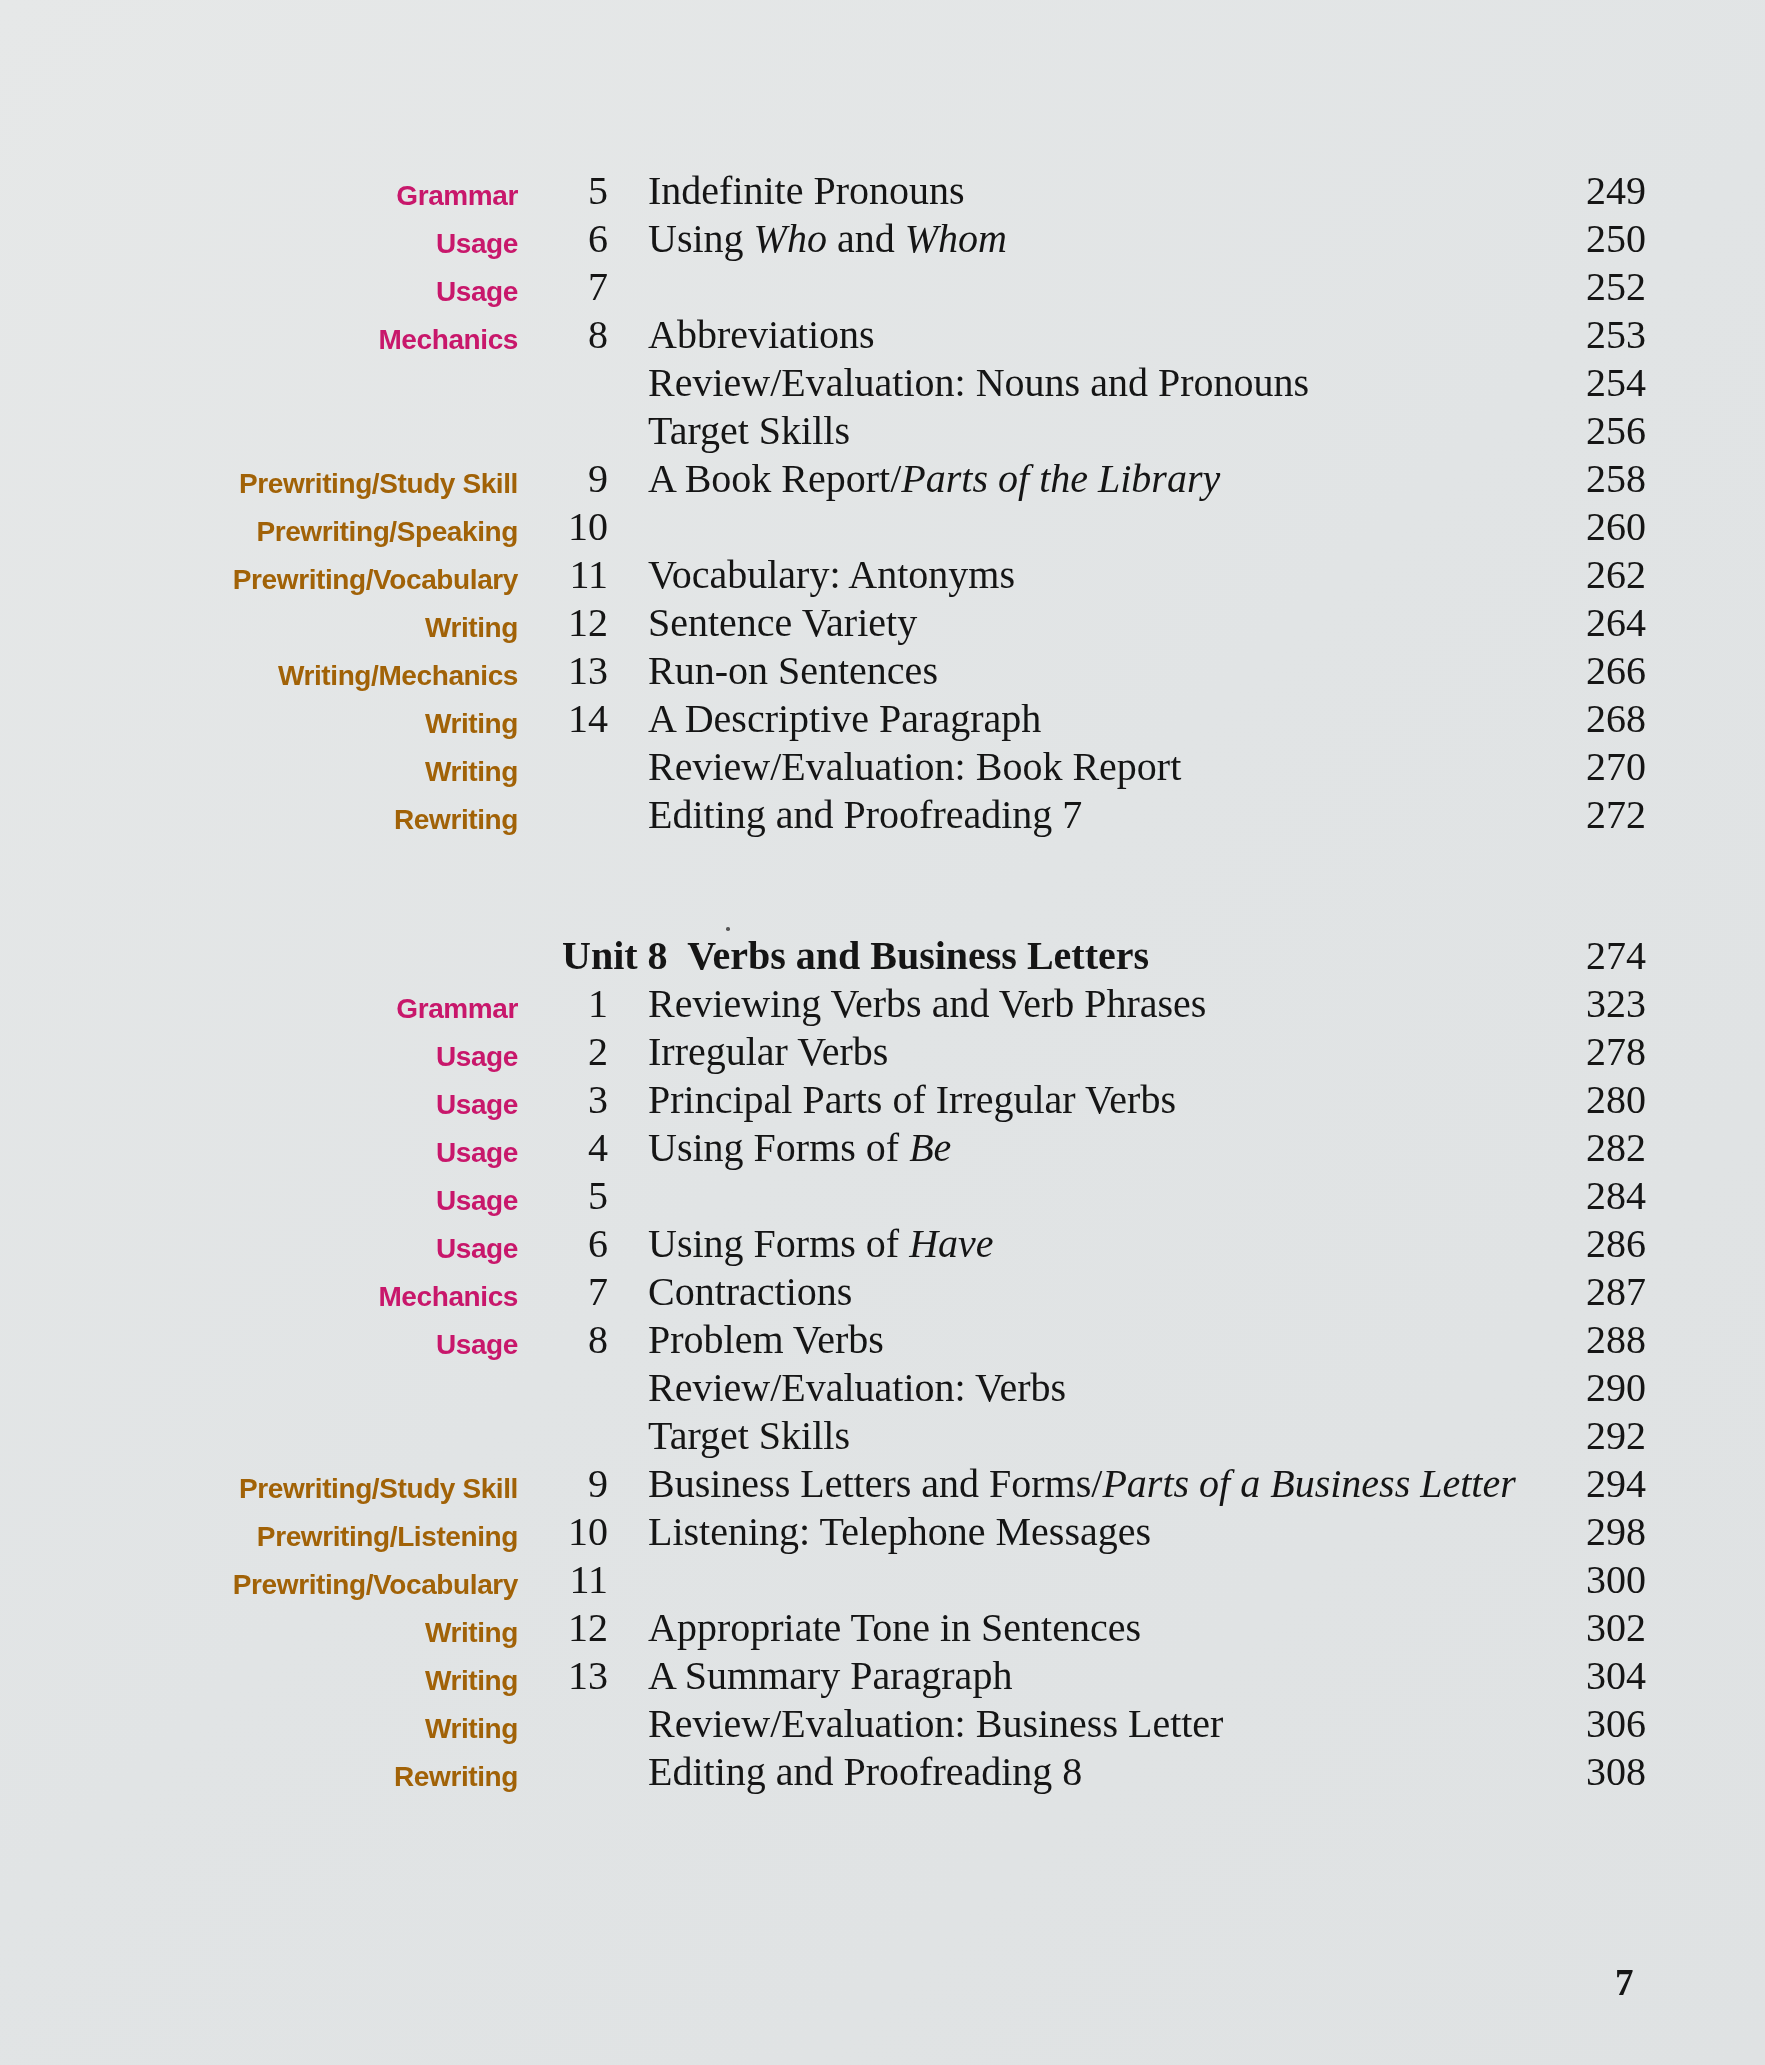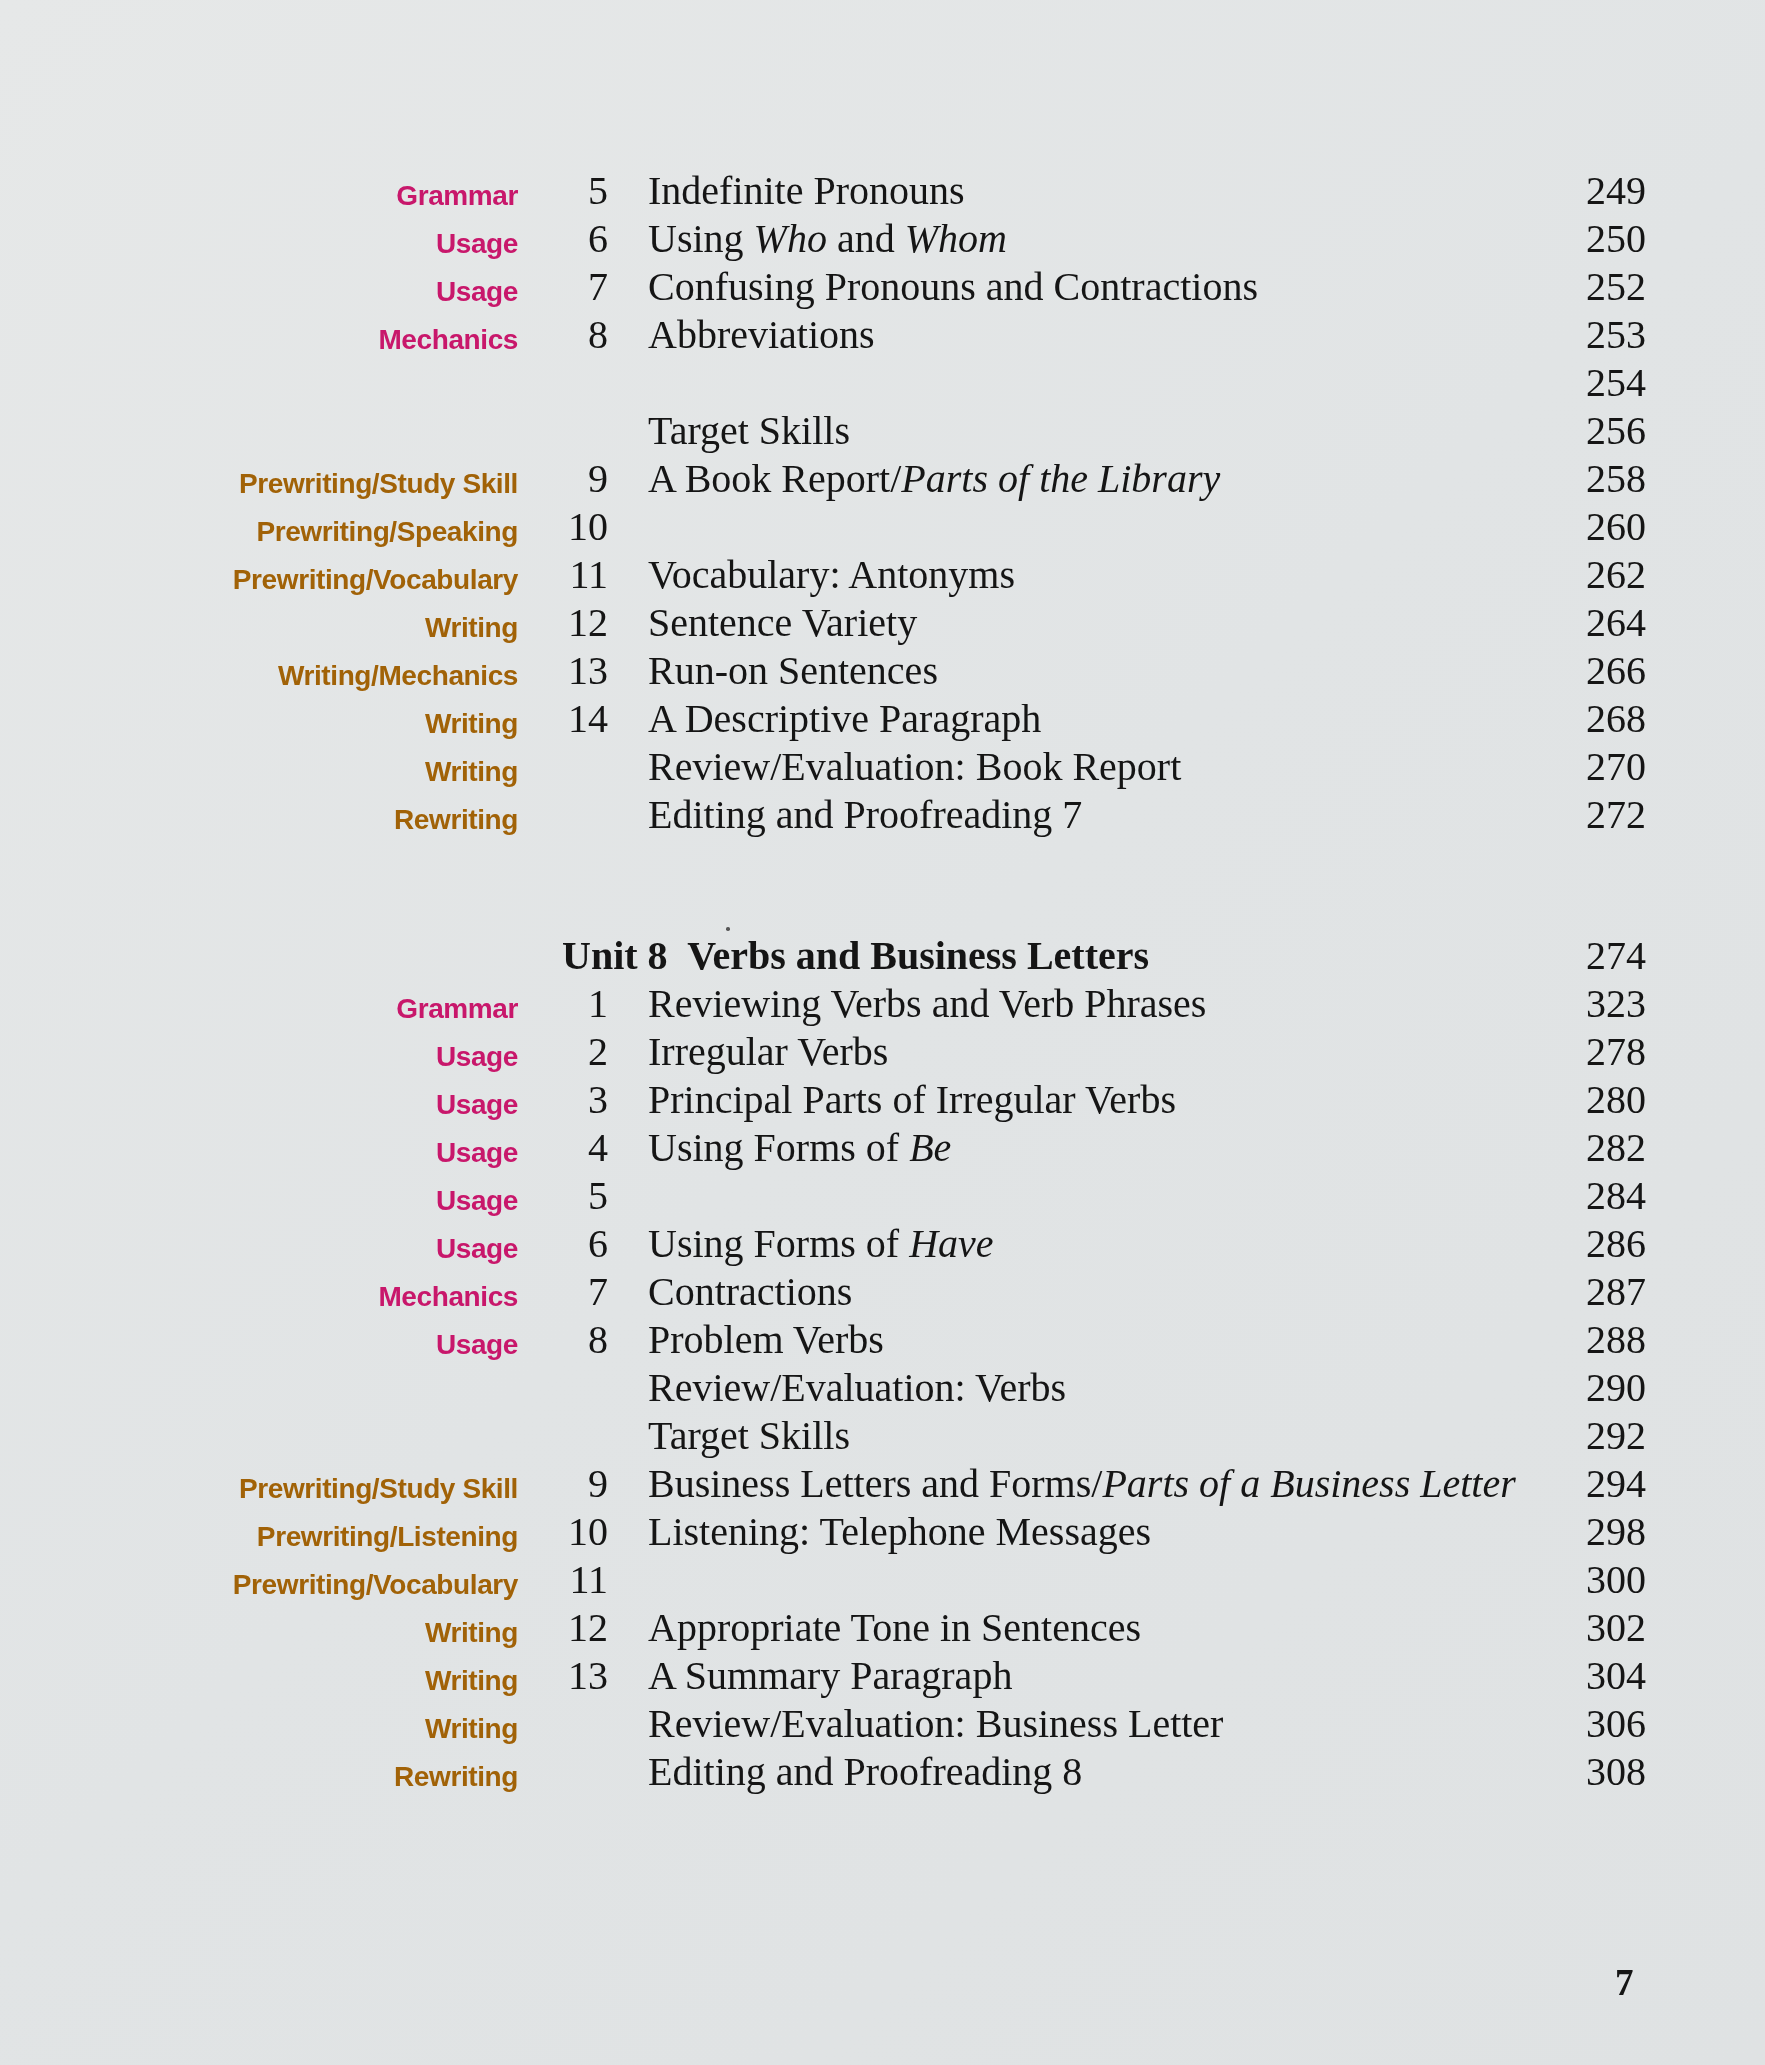--- a/index.html
+++ b/index.html
@@ -111,30 +111,30 @@
       </div>
       <div class="row">
         <span class="label magenta">Usage</span>
         <span class="num">6</span>
         <span class="title"><span>Using </span><i>Who</i><span> and </span><i>Whom</i></span>
         <span class="pg">250</span>
       </div>
       <div class="row">
         <span class="label magenta">Usage</span>
         <span class="num">7</span>
-        <span class="title"><span>Confusing Pronouns and Contractions</span></span>
         <span class="pg">252</span>
       </div>
       <div class="row">
         <span class="label magenta">Mechanics</span>
         <span class="num">8</span>
         <span class="title"><span>Abbreviations</span></span>
         <span class="pg">253</span>
       </div>
       <div class="row">
+        <span class="title"><span>Review/Evaluation: Nouns and Pronouns</span></span>
         <span class="pg">254</span>
       </div>
       <div class="row">
         <span class="title"><span>Target Skills</span></span>
         <span class="pg">256</span>
       </div>
       <div class="row">
         <span class="label cyan">Prewriting/Study Skill</span>
         <span class="num">9</span>
         <span class="title"><span>A Book Report/</span><i>Parts of the Library</i></span>

